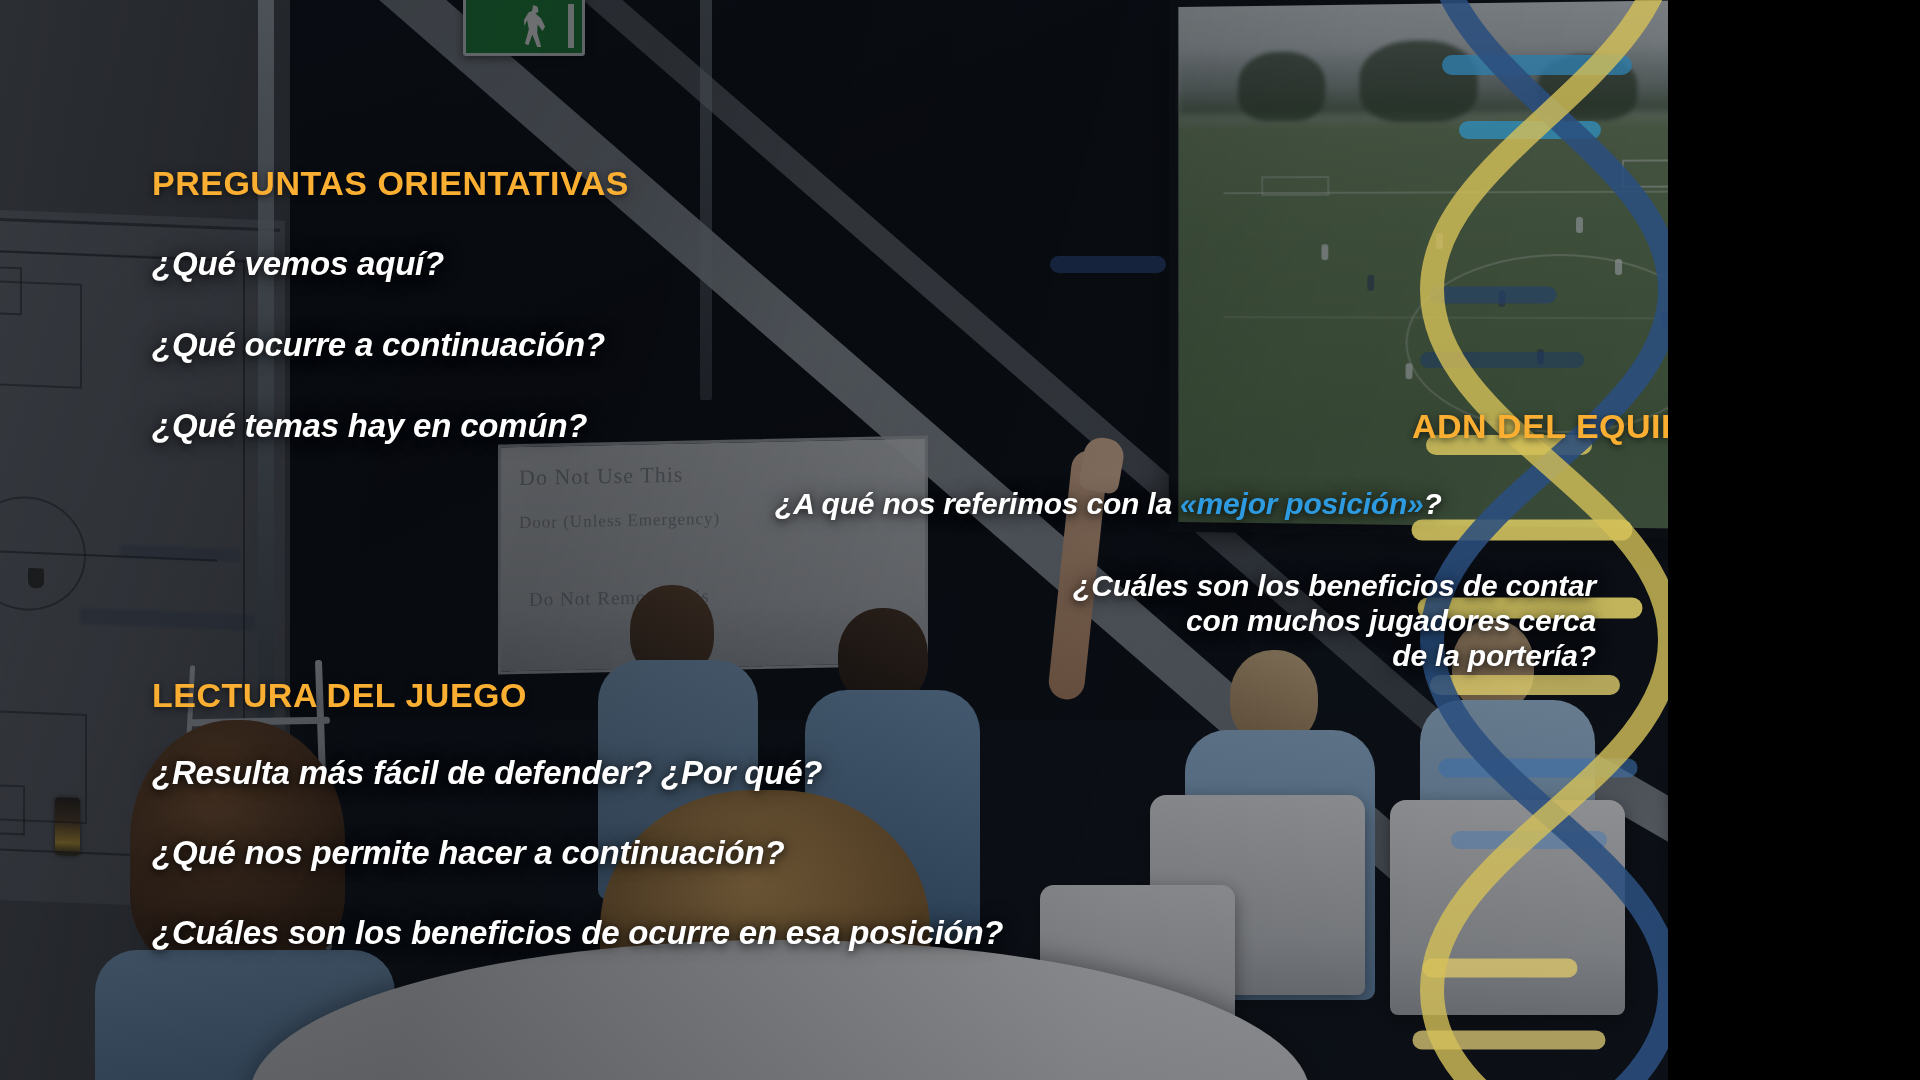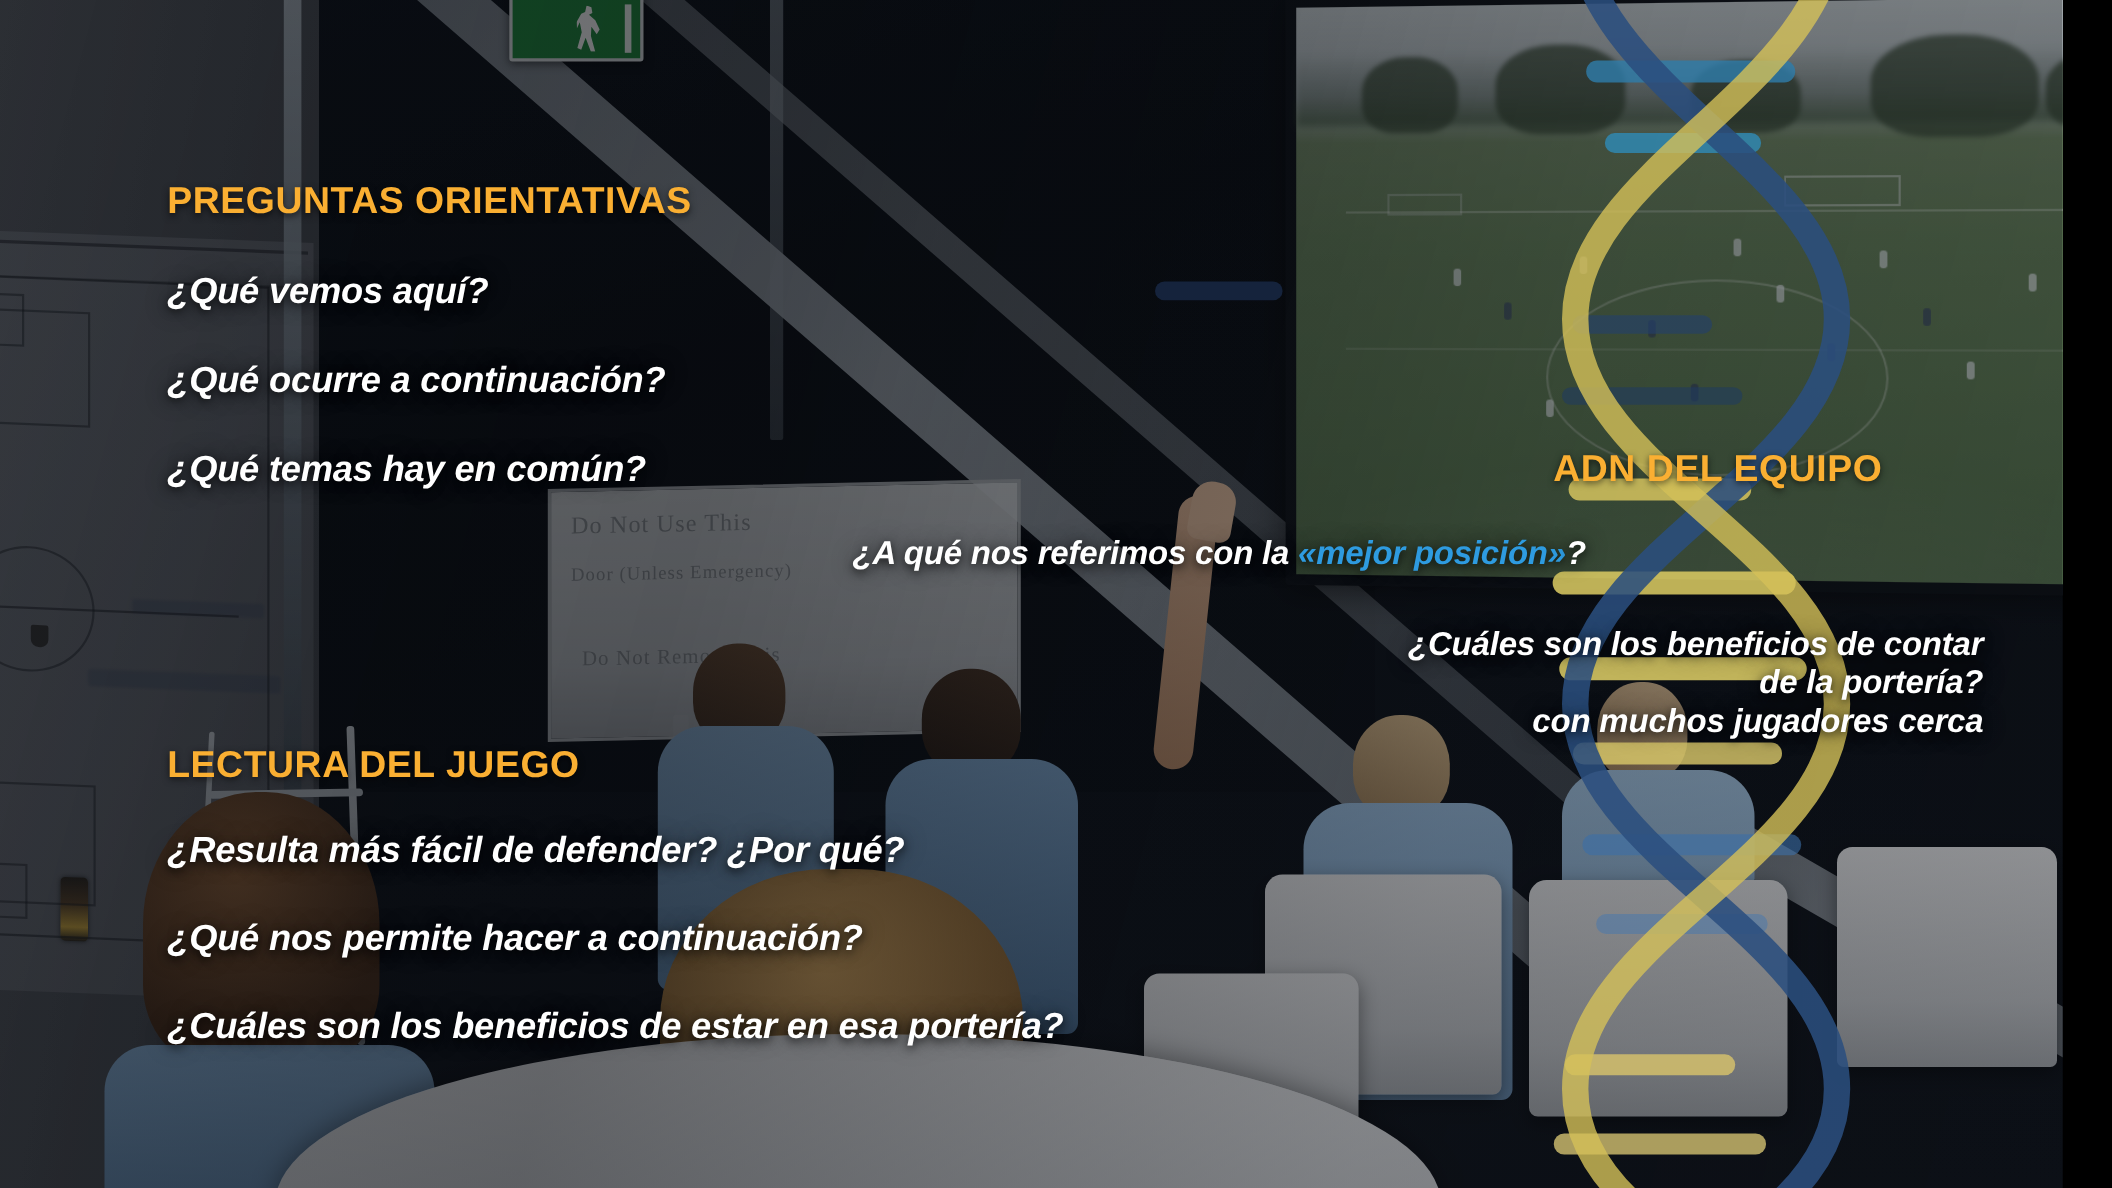--- a/index.html
+++ b/index.html
@@ -1,21 +1,21 @@
 <!DOCTYPE html>
 <html><head>
 <meta charset="utf-8">
 <style>
   * { margin:0; padding:0; box-sizing:border-box; }
   html,body{ background:#000; }
   body{
     font-family:"Liberation Sans", sans-serif;
     width:1920px; height:1080px; overflow:hidden; position:relative;
   }
-  .stage{ position:absolute; inset:0; width:1875px; height:1080px; overflow:hidden; }
+  .stage{ position:absolute; inset:0; width:1668px; height:1080px; overflow:hidden; }
 
   
   .photo{ position:absolute; inset:0; background:#10151c; }
 
   
   .wall-left{
     position:absolute; left:-10px; top:-10px; width:300px; height:1100px;
     background:linear-gradient(100deg,#585c63 0%,#4e5259 40%,#3f434a 100%);
   }
   .whiteboard{
@@ -372,25 +372,25 @@
   <div class="txt sec-title" id="preguntas-title">PREGUNTAS ORIENTATIVAS</div>
 
   <div class="txt q" id="q1">¿Qué vemos aquí?</div>
   <div class="txt q" id="q2">¿Qué ocurre a continuación?</div>
   <div class="txt sec-title" id="lectura-title">LECTURA DEL JUEGO</div>
 
   <div class="txt q" id="q3">¿Qué temas hay en común?</div>
 
   <div class="txt q" id="q5">¿Qué nos permite hacer a continuación?</div>
   <div class="txt q" id="q4">¿Resulta más fácil de defender? ¿Por qué?</div>
-  <div class="txt q" id="q6">¿Cuáles son los beneficios de estar en esa portería?</div>
+  <div class="txt q" id="q6">¿Cuáles son los beneficios de ocurre en esa posición?</div>
 
   <div class="txt sec-title" id="adn-title">ADN DEL EQUIPO</div>
 
   <div class="txt q big" id="qr1"><span>¿A qué nos referimos con la </span><span class="hl">«mejor posición»</span><span>?</span></div>
 
   <div class="txt" id="qr-block">
     <span class="q big">¿Cuáles son los beneficios de contar</span>
+    <span class="q big">con muchos jugadores cerca</span>
     <span class="q big">de la portería?</span>
-    <span class="q big">con muchos jugadores cerca</span>
   </div>
 
 </div>
 
 </body></html>

